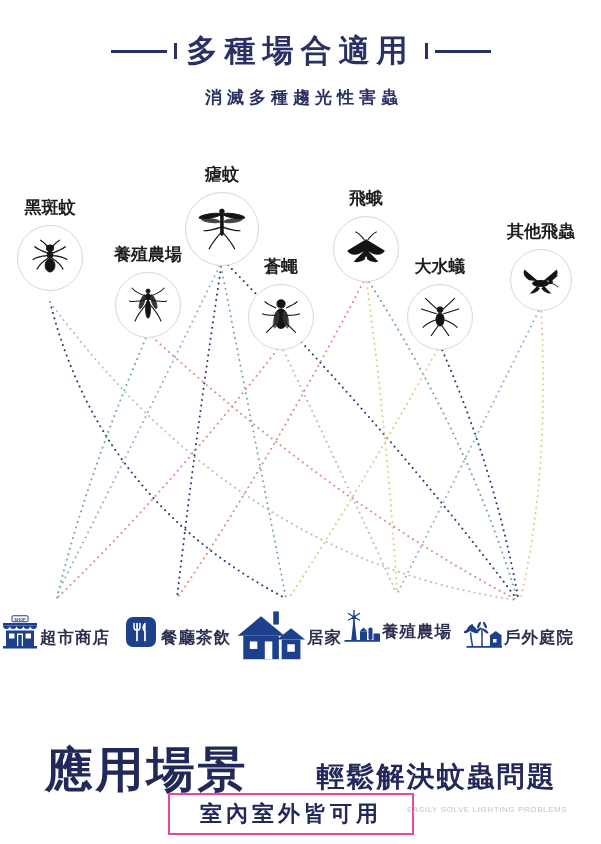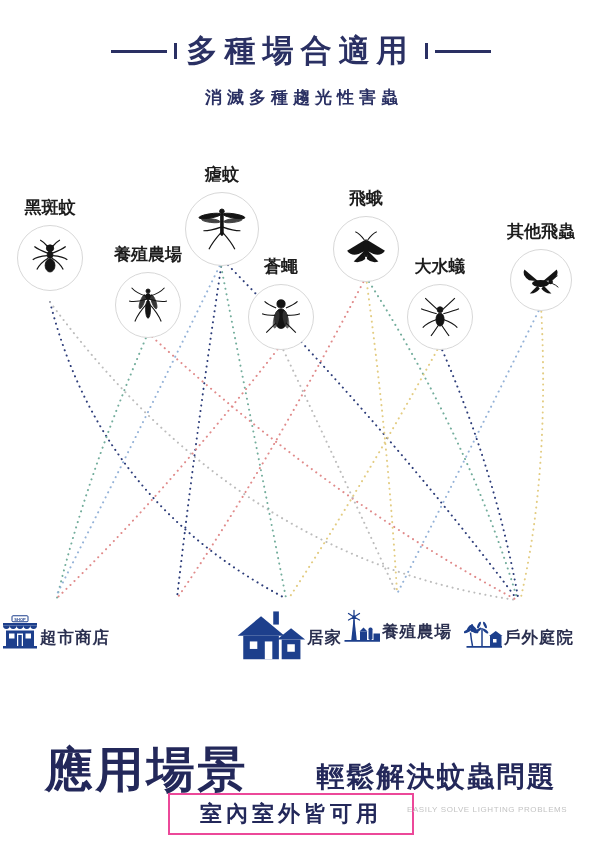--- a/index.html
+++ b/index.html
@@ -217,20 +217,32 @@
       <g fill="#ffffff">
         <rect x="18" y="37" width="11" height="10"></rect>
         <rect x="51" y="37" width="11" height="10"></rect>
         <rect x="34" y="37" width="12" height="25"></rect>
       </g>
       <rect x="36.5" y="40" width="7" height="22" fill="#1d3f8c"></rect>
     </svg>
     <div class="slabel">超市商店</div>
   </div>
 
+  <div class="scene" style="left:121px;top:598px;">
+    <svg viewBox="0 0 80 72">
+      <rect x="10" y="4" width="60" height="60" rx="14" fill="#1d3f8c"></rect>
+      <g stroke="#ffffff" stroke-linecap="round" fill="none">
+        <path d="M32 17 v34" stroke-width="3.5"></path>
+        <path d="M26 17 v7 a6 6.5 0 0 0 12 0 v-7" stroke-width="3"></path>
+        <path d="M48 33 v18" stroke-width="3.5"></path>
+        <path d="M48 34 c-6 -4 -6 -13 0 -18 z" fill="#ffffff" stroke-width="1.5"></path>
+      </g>
+    </svg>
+    <div class="slabel">餐廳茶飲</div>
+  </div>
 
   <div class="scene" style="left:232px;top:598px;">
     <svg viewBox="0 0 80 72">
       <g fill="#1d3f8c">
         <rect x="44" y="13" width="6" height="14"></rect>
         <path d="M6 39 L31 18 L56 39 Z"></path>
         <rect x="12" y="39" width="38" height="25"></rect>
         <path d="M48 43 L63 31 L78 43 Z"></path>
         <rect x="53" y="43" width="20" height="21"></rect>
       </g>

